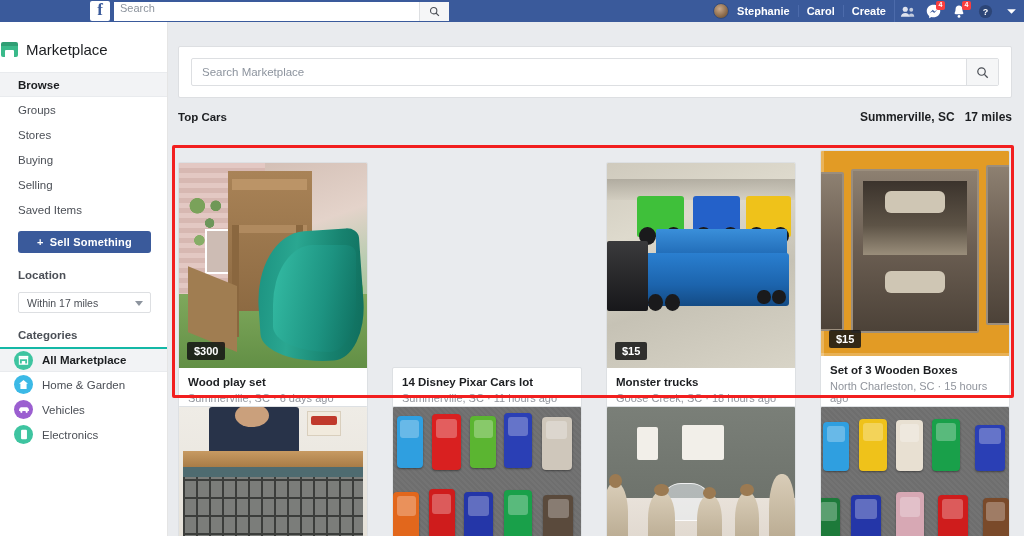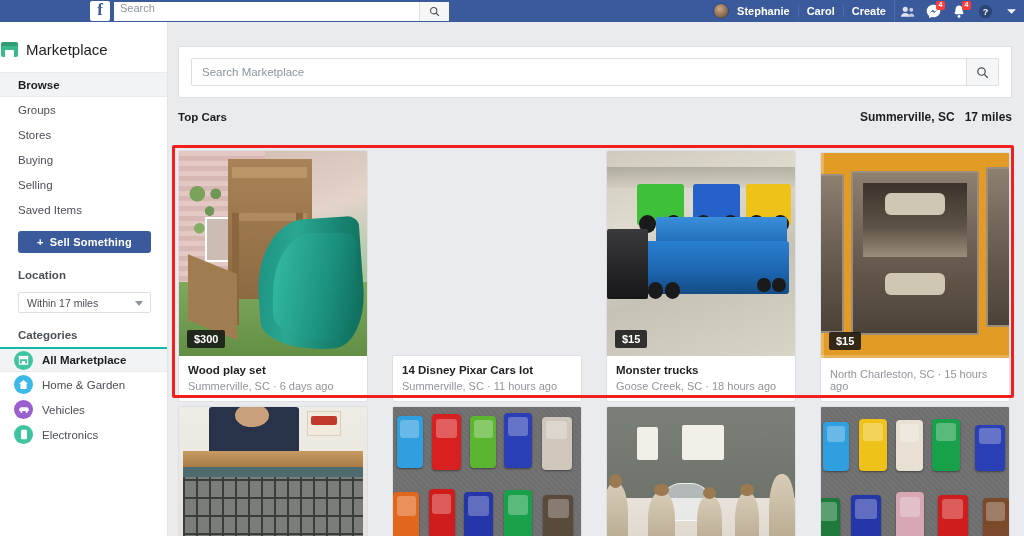--- a/index.html
+++ b/index.html
@@ -531,20 +531,21 @@
             <div class="crate" style="right:-10%;top:7%;width:22%;height:78%"></div>
             <div class="crate" style="left:16%;top:9%;width:68%;height:80%">
               <div class="crate-in" style="left:8%;top:6%;width:84%;height:46%"></div>
               <div class="hole" style="top:12%"></div>
               <div class="hole" style="top:62%"></div>
             </div>
           </div>
           <span class="price">$15</span>
         </div>
         <div class="caption">
+          <div class="cap-title">Set of 3 Wooden Boxes</div>
           <div class="cap-meta">North Charleston, SC · 15 hours ago</div>
         </div>
       </div>
     </div>
 
     <div class="grid row2">
 
       <div class="card short">
         <div class="photo">
           <div class="scene">

